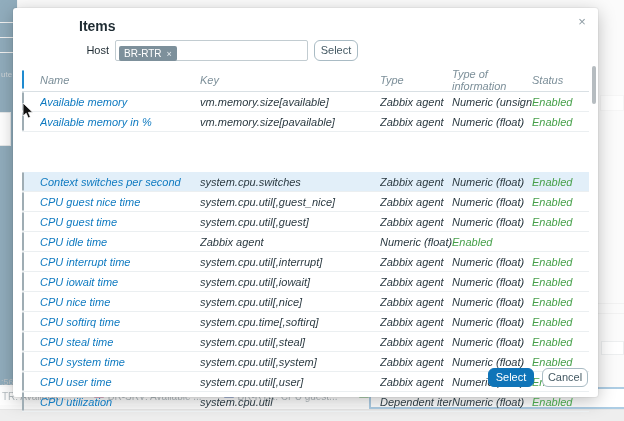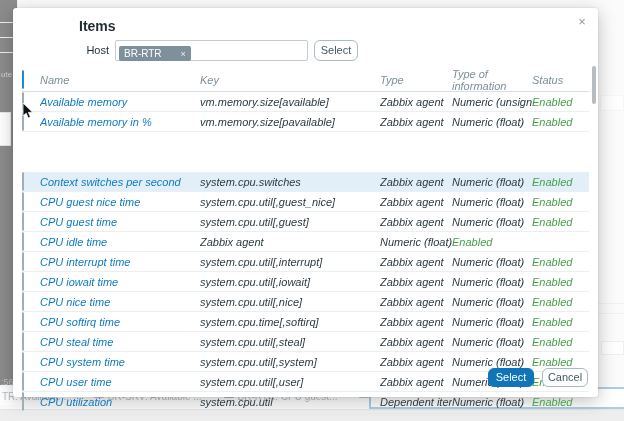--- a/index.html
+++ b/index.html
@@ -2,21 +2,21 @@
 <html><head>
 <meta charset="utf-8">
 <style>
   * { margin:0; padding:0; box-sizing:border-box; }
   html,body { width:624px; height:421px; overflow:hidden;
     font-family:"Liberation Sans", sans-serif; background:#fafafa; }
   .stage { position:relative; width:624px; height:421px; }
 
   
   .bg-layer { position:absolute; inset:0; background:#f6f6f6; }
-  .bg-left-panel { position:absolute; left:0; top:0; width:18px; height:385px; background:#000000; border-right:1px solid #e9e9e9;text-decoration:underline; }
+  .bg-left-panel { position:absolute; left:0; top:0; width:18px; height:385px; background:#0c4a6e; border-right:1px solid #e9e9e9;text-decoration:underline; }
   .bg-left-row { position:absolute; left:0; width:13px; border-top:1px solid #e3e3e3; }
   .bg-left-text { position:absolute; left:1px; top:70px; font-size:8px; color:#9aa7ad; }
   .bg-left-box { position:absolute; left:0; top:112px; width:11px; height:34px; background:#fff; border:1px solid #c9ced1; border-left:none; }
   .bg-right-box1 { position:absolute; left:600px; top:95px; width:24px; height:16px; background:#fdfdfd; border:1px solid #ececec; }
   .bg-right-line1 { position:absolute; left:598px; top:303px; width:26px; border-top:1px solid #e2e2e2; }
   .bg-right-line2 { position:absolute; left:598px; top:313px; width:26px; border-top:1px solid #e2e2e2; }
   .bg-right-box2 { position:absolute; left:601px; top:341px; width:23px; height:14px; background:#fff; border:1px solid #d8dcde; }
   .bg-time { position:absolute; left:1px; top:377px; font-size:9px; color:#6b7a82; }
 
   .legend-strip { position:absolute; left:0; top:387px; width:624px; height:18px; background:#ffffff; display:flex; align-items:center; gap:0; }
@@ -35,21 +35,21 @@
     box-shadow:0 4px 18px rgba(0,0,0,0.25), 0 0 0 1px rgba(0,0,0,0.04); }
   .modal-title { position:absolute; left:18px; top:10px; font-size:14px; font-weight:bold; color:#1f2c33;padding-left:48px; }
   .modal-close { position:absolute; right:8px; top:6px; width:16px; height:16px; font-size:13px; line-height:16px;
     text-align:center; color:#8d9ba3; cursor:pointer; }
 
   .host-row { position:absolute; left:0; top:32px; width:585px; height:22px; }
   .host-label { position:absolute; left:0; width:96px; top:4px; text-align:right; font-size:11px; color:#1f2c33; }
   .host-input { position:absolute; left:102px; top:0; width:193px; height:21px; background:#fff;
     border:1px solid #c2ccd1; border-radius:2px; padding:2px 3px; }
   .chip { display:inline-flex; align-items:center; height:15px; background:#7d909b; color:#ffffff;
-    font-size:10px; padding:0 5px; border-radius:2px;gap:14px; }
+    font-size:10px; padding:0 5px; border-radius:2px; }
   .chip-x { margin-left:5px; font-size:9px; color:#e8eef1; cursor:pointer; }
   .btn { display:inline-block; font-size:11px; border-radius:6px; text-align:center; cursor:pointer; }
   .btn-outline { background:#fff; border:1px solid #a9bbc4; color:#455a64; }
   .host-select-btn { position:absolute; left:301px; top:0; width:44px; height:21px; line-height:19px; }
 
   
   .tbl { position:absolute; left:9px; top:60px; width:567px;font-style:italic; }
   .tr { display:grid; grid-template-columns:18px 160px 180px 72px 80px 1fr; align-items:center;
     height:20px; border-bottom:1px solid #ebeff1; }
   .tr.head { height:24px; border-bottom:1px solid #d9e0e4; }

